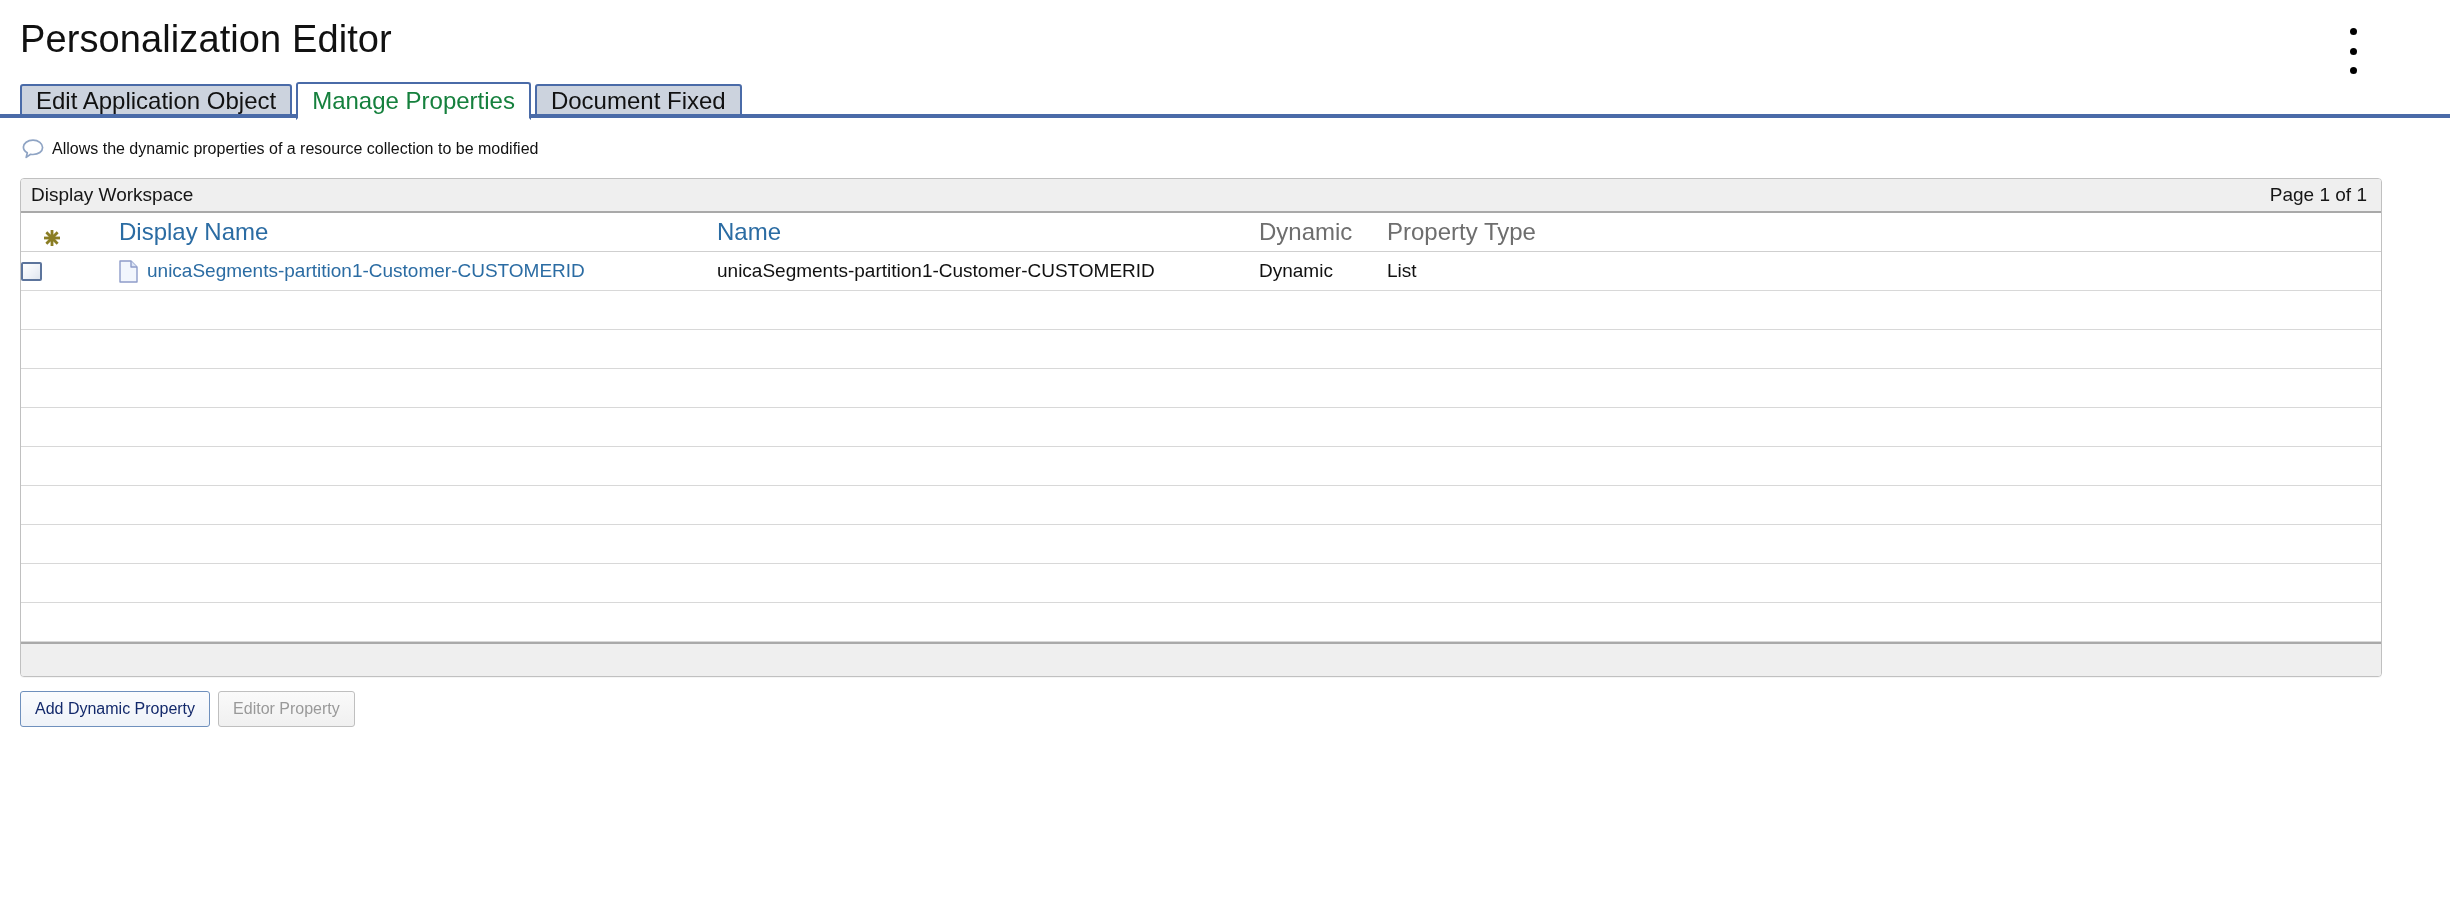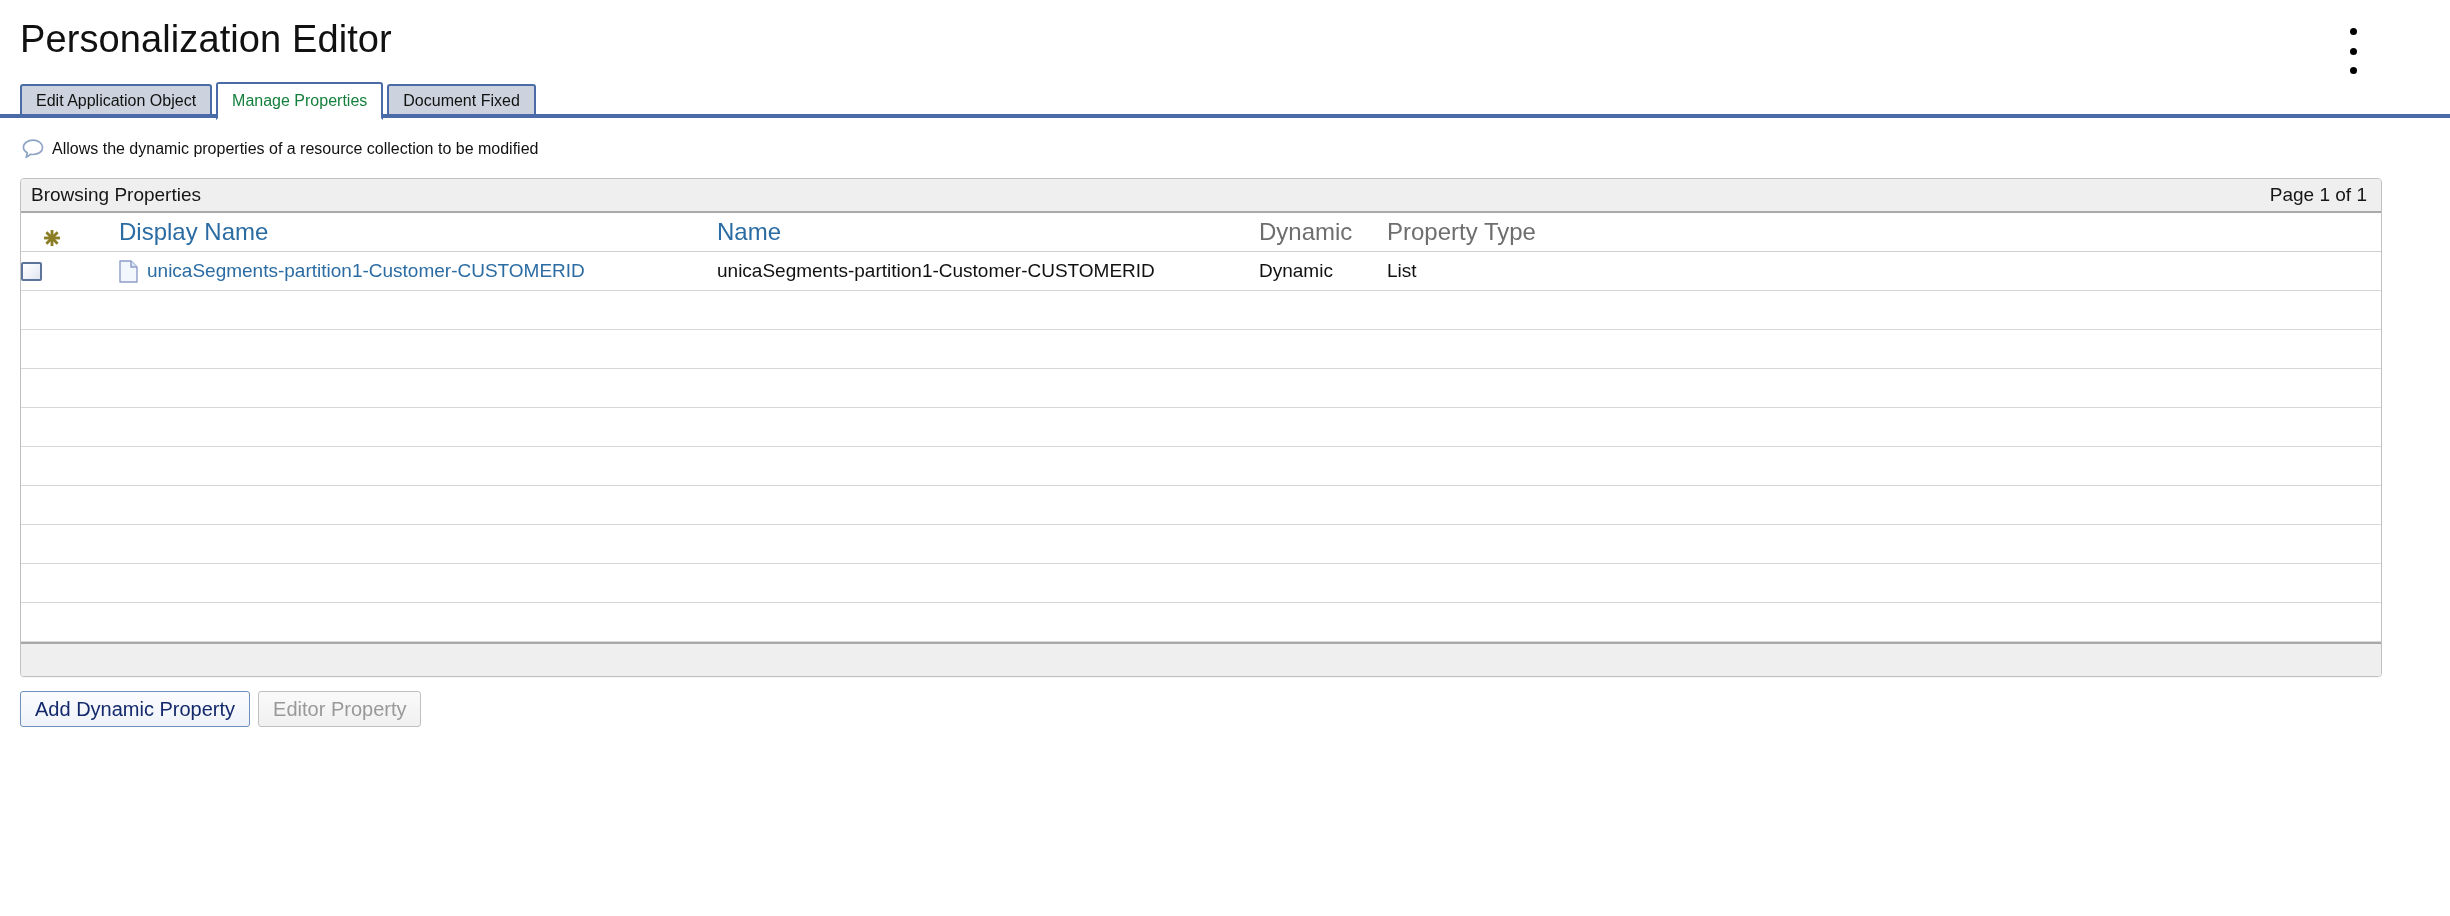--- a/index.html
+++ b/index.html
@@ -59,21 +59,21 @@
     display: flex;
     align-items: flex-end;
   }
   .tab {
     position: relative;
     height: 34px;
     box-sizing: border-box;
     padding: 8px 14px;
     display: flex;
     align-items: center;
-    font-size: 16px;
+    font-size: 24px;
     color: #111111;
     background: #ccd3de;
     border: 2px solid #4a6ba8;
     border-radius: 3px 3px 0 0;
     margin-right: 4px;
     white-space: nowrap;
     cursor: pointer;
     z-index: 1;
   }
   .tab.active {
@@ -233,21 +233,21 @@
     align-items: center;
     gap: 8px;
   }
   .btn {
     box-sizing: border-box;
     height: 36px;
     padding: 0 14px;
     display: inline-flex;
     align-items: center;
     justify-content: center;
-    font-size: 20px;
+    font-size: 16px;
     border: 1px solid #7e9cc4;
     border-radius: 3px;
     background: linear-gradient(180deg, #fbfcfe 0%, #eef2f8 100%);
     white-space: nowrap;
     cursor: pointer;
   }
   .btn.primary { color: #13296b; border-color: #6f90bd; }
   .btn.disabled {
     color: #999999;
     border-color: #bfbfbf;
@@ -281,21 +281,21 @@
     <svg viewBox="0 0 26 24" width="26" height="24" aria-hidden="true">
       <path d="M13 3.2c-5.4 0-9.6 3-9.6 6.9 0 2.3 1.5 4.4 3.9 5.7l-1.1 4.6 4.4-3.1c0.8 0.1 1.6 0.2 2.4 0.2 5.4 0 9.6-3 9.6-6.9S18.4 3.2 13 3.2z" fill="none" stroke="#8fa4c4" stroke-width="1.7" stroke-linejoin="round"></path>
     </svg>
   </span>
   <span class="hint-text">Allows the dynamic properties of a resource collection to be modified</span>
 </div>
 
 <div class="panel">
 
   <div class="panel-bar">
-    <span class="title">Browsing Properties</span>
+    <span class="title">Display Workspace</span>
     <span class="pageinfo">Page 1 of 1</span>
   </div>
 
   <table class="grid">
     <colgroup>
       <col class="col-check">
       <col class="col-disp">
       <col class="col-name">
       <col class="col-dyn">
       <col class="col-ptype">

